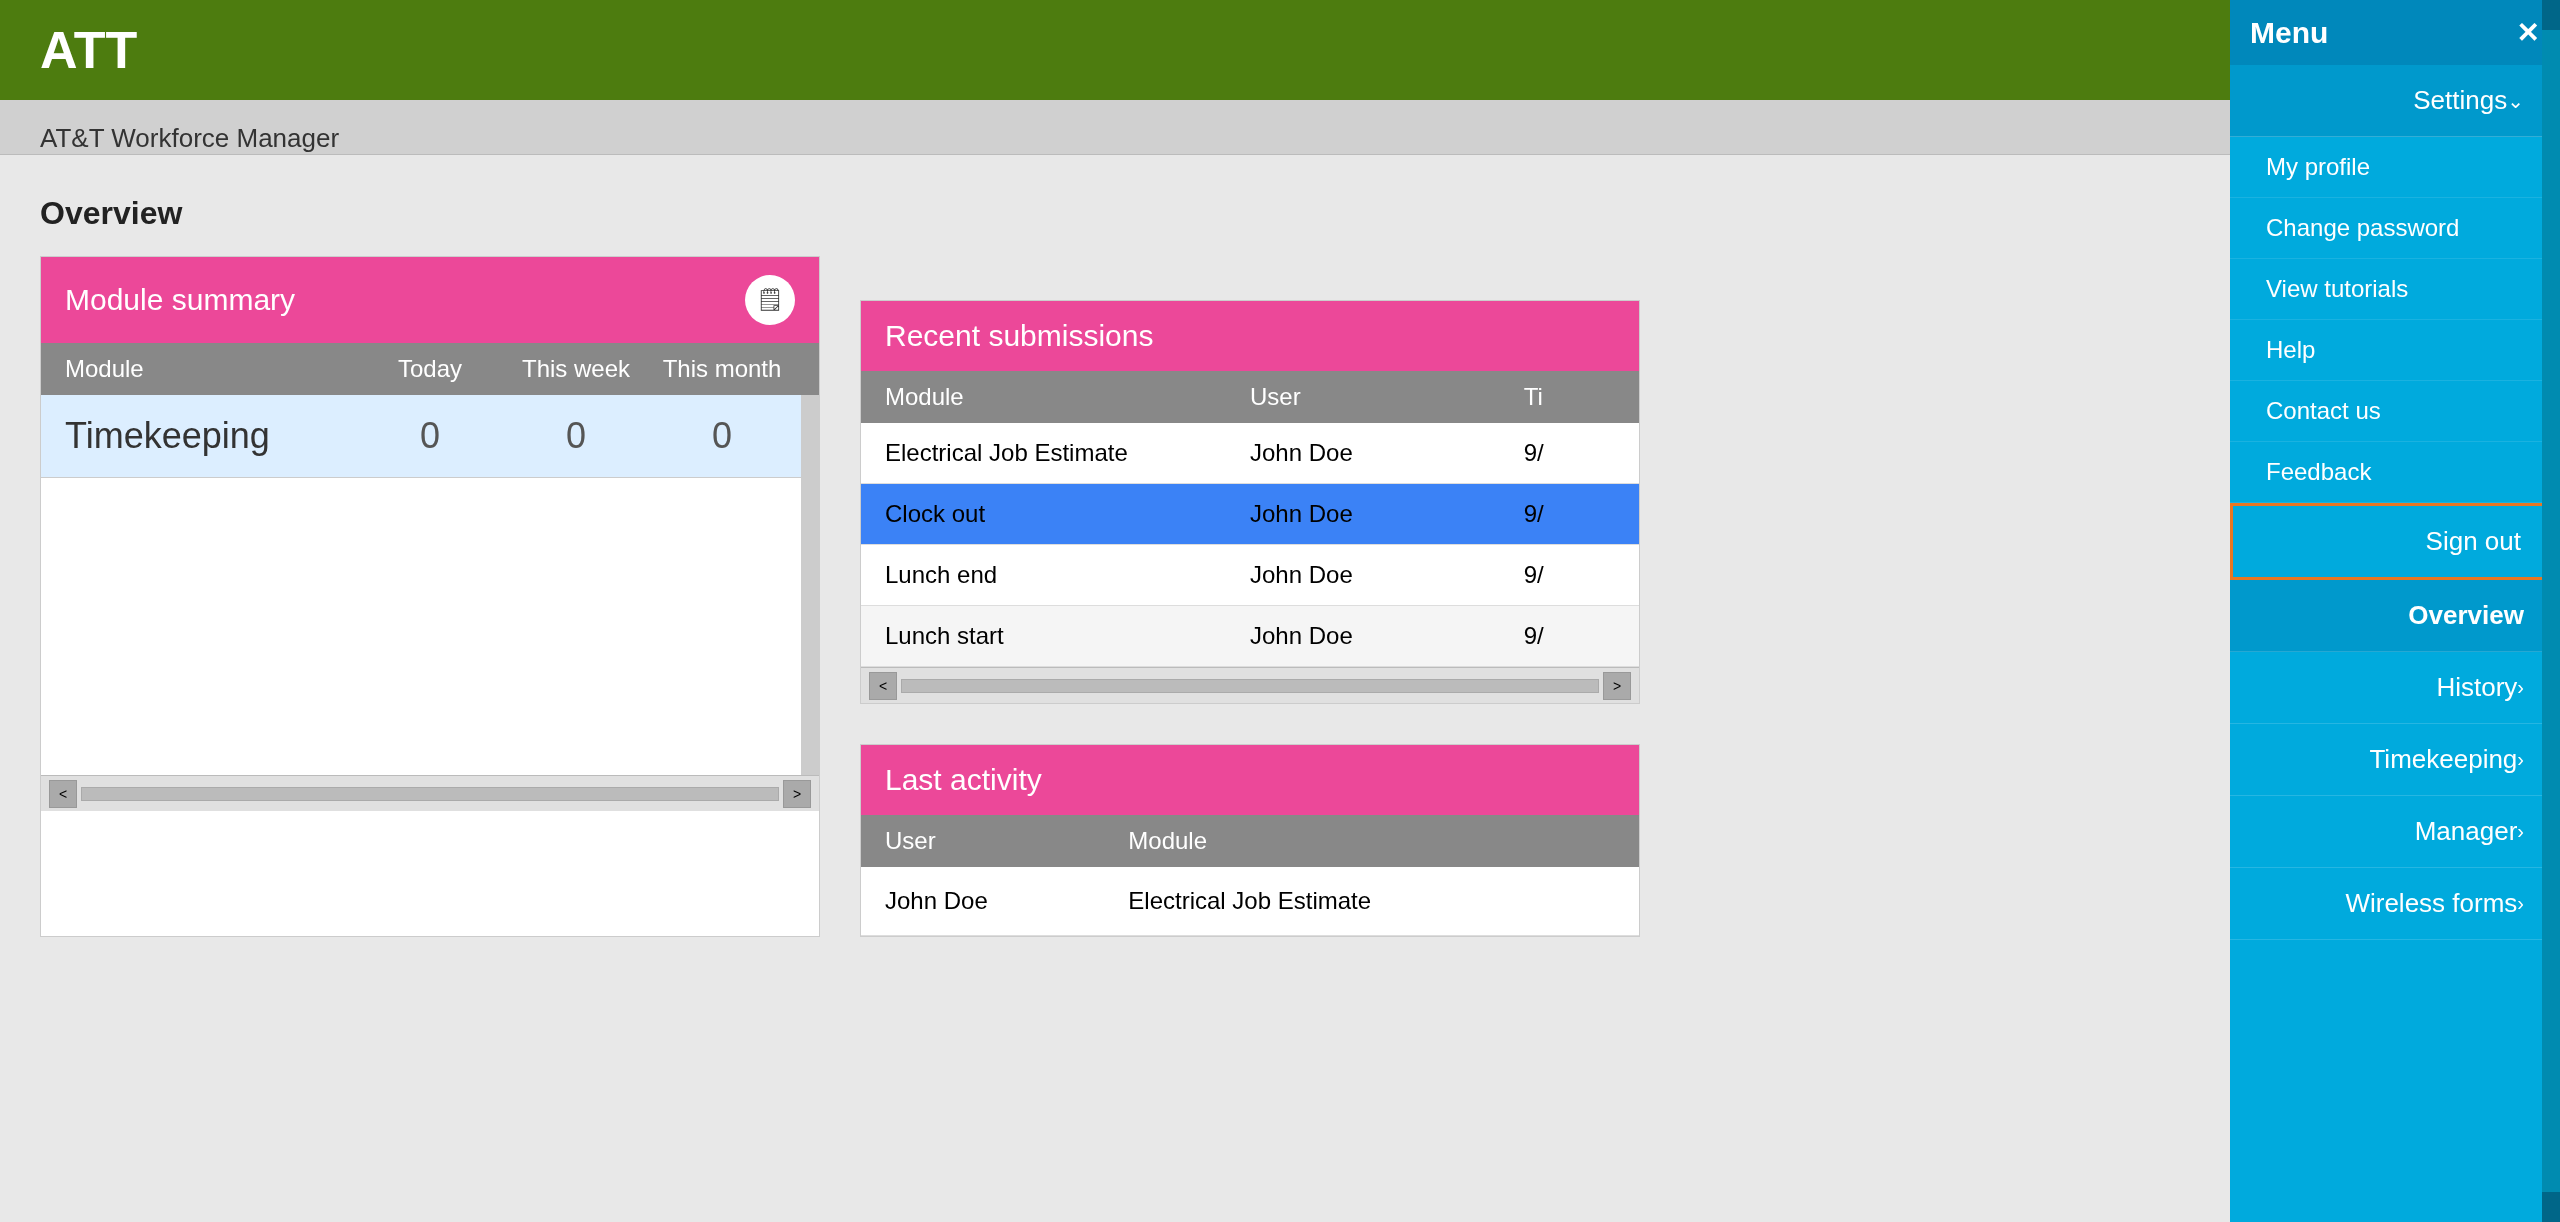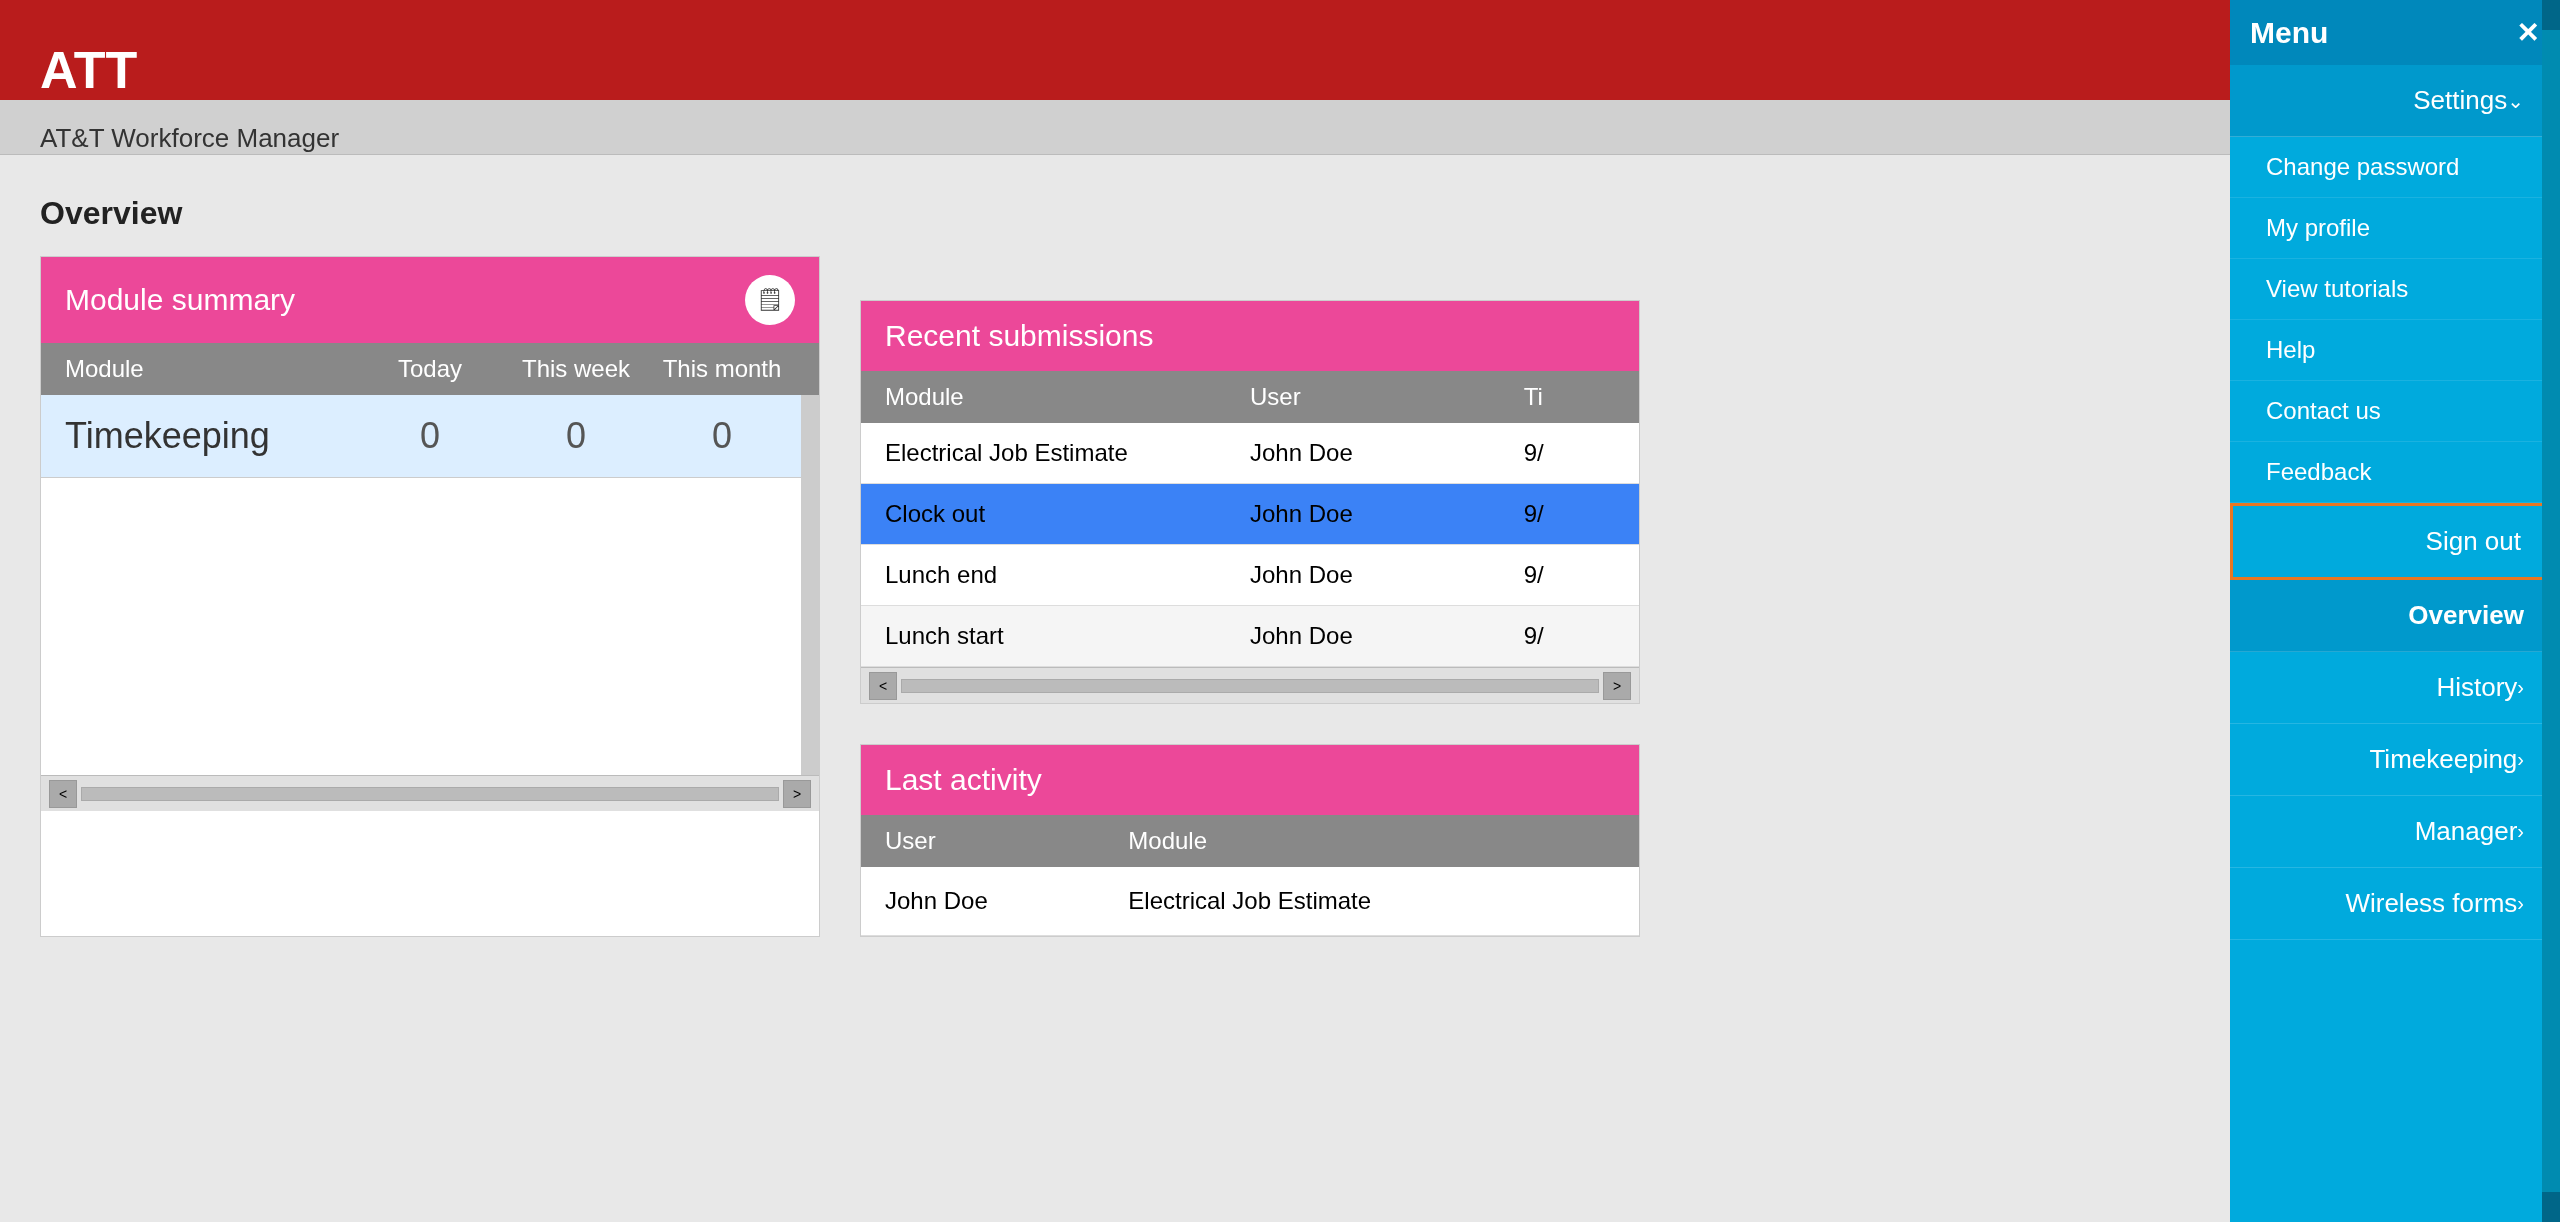--- a/index.html
+++ b/index.html
@@ -7,24 +7,24 @@
       font-family: Arial, sans-serif;
       background: #e8e8e8;
       width: 2560px;
       height: 1222px;
       overflow: hidden;
       position: relative;
     }
 
     
     .header {
-      background: #b91c1c;
+      background: #4d7c0f;
       height: 100px;
       display: flex;
-      align-items: flex-end;
+      align-items: center;
       padding: 0 40px;
     }
     .header-title {
       color: #fff;
       font-size: 52px;
       font-weight: bold;
     }
 
     
     .sub-header {
@@ -438,24 +438,24 @@
     <span class="menu-title">Menu</span>
     <span class="menu-close">✕</span>
   </div>
 
   <div class="menu-item settings-item">
     <span>Settings</span>
     <span class="chevron-down">⌄</span>
   </div>
 
   <div class="menu-sub-item">
+    <span>My profile</span>
+  </div>
+  <div class="menu-sub-item">
     <span>Change password</span>
-  </div>
-  <div class="menu-sub-item">
-    <span>My profile</span>
   </div>
   <div class="menu-sub-item">
     <span>View tutorials</span>
   </div>
   <div class="menu-sub-item">
     <span>Help</span>
   </div>
   <div class="menu-sub-item">
     <span>Contact us</span>
   </div>

